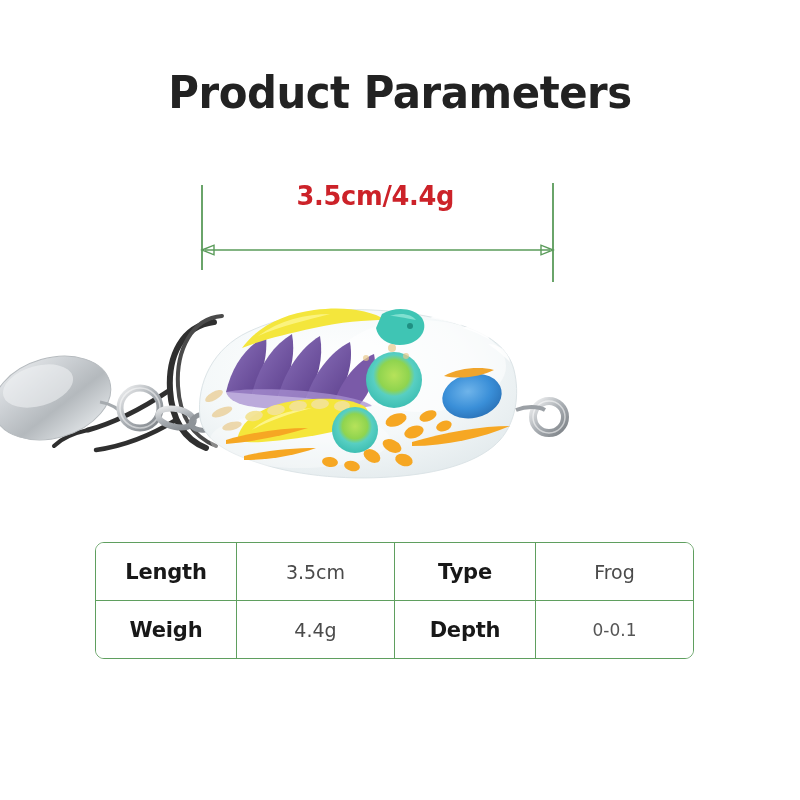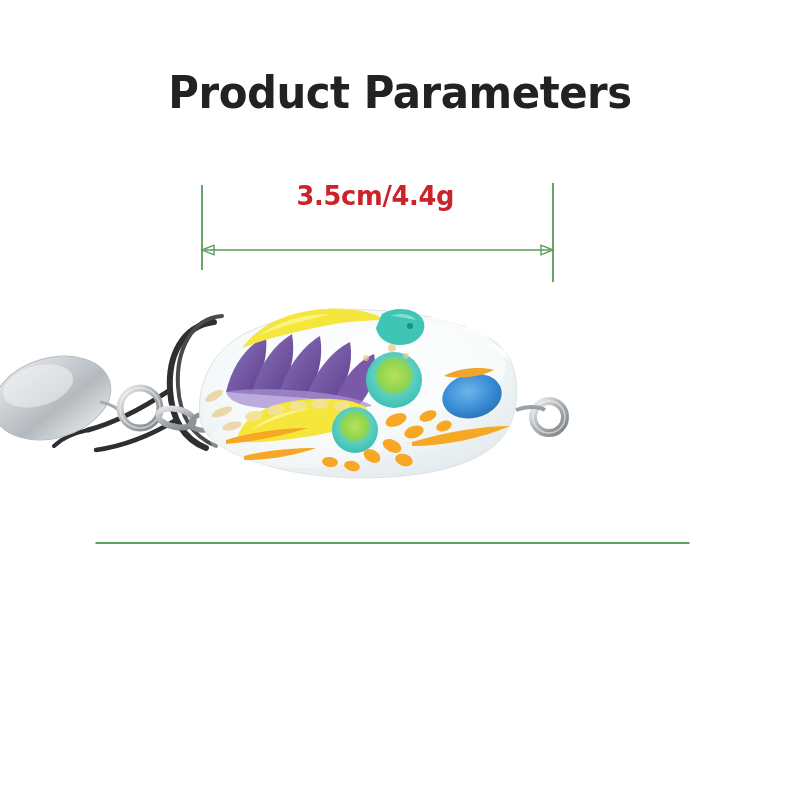--- a/index.html
+++ b/index.html
@@ -312,16 +312,28 @@
       <g>
         <circle cx="549" cy="147" r="16" fill="none" stroke="url(#ringGrad)" stroke-width="8"></circle>
         <circle cx="549" cy="147" r="16" fill="none" stroke="#ffffff" stroke-width="1.5" opacity="0.55"></circle>
         <path d="M516,140 C526,136 538,136 545,140" fill="none" stroke="#9ba0a5" stroke-width="4"></path>
       </g>
     </svg>
   </div>
 
   <table class="spec-table">
     <tbody>
+      <tr>
+        <td class="col-label cell-label">Length</td>
+        <td class="col-value cell-value">3.5cm</td>
+        <td class="col-label cell-label">Type</td>
+        <td class="col-value cell-value">Frog</td>
+      </tr>
+      <tr>
+        <td class="col-label cell-label">Weigh</td>
+        <td class="col-value cell-value">4.4g</td>
+        <td class="col-label cell-label">Depth</td>
+        <td class="col-value cell-value small">0-0.1</td>
+      </tr>
     </tbody>
   </table>
 
 </div>
 
 </body></html>

